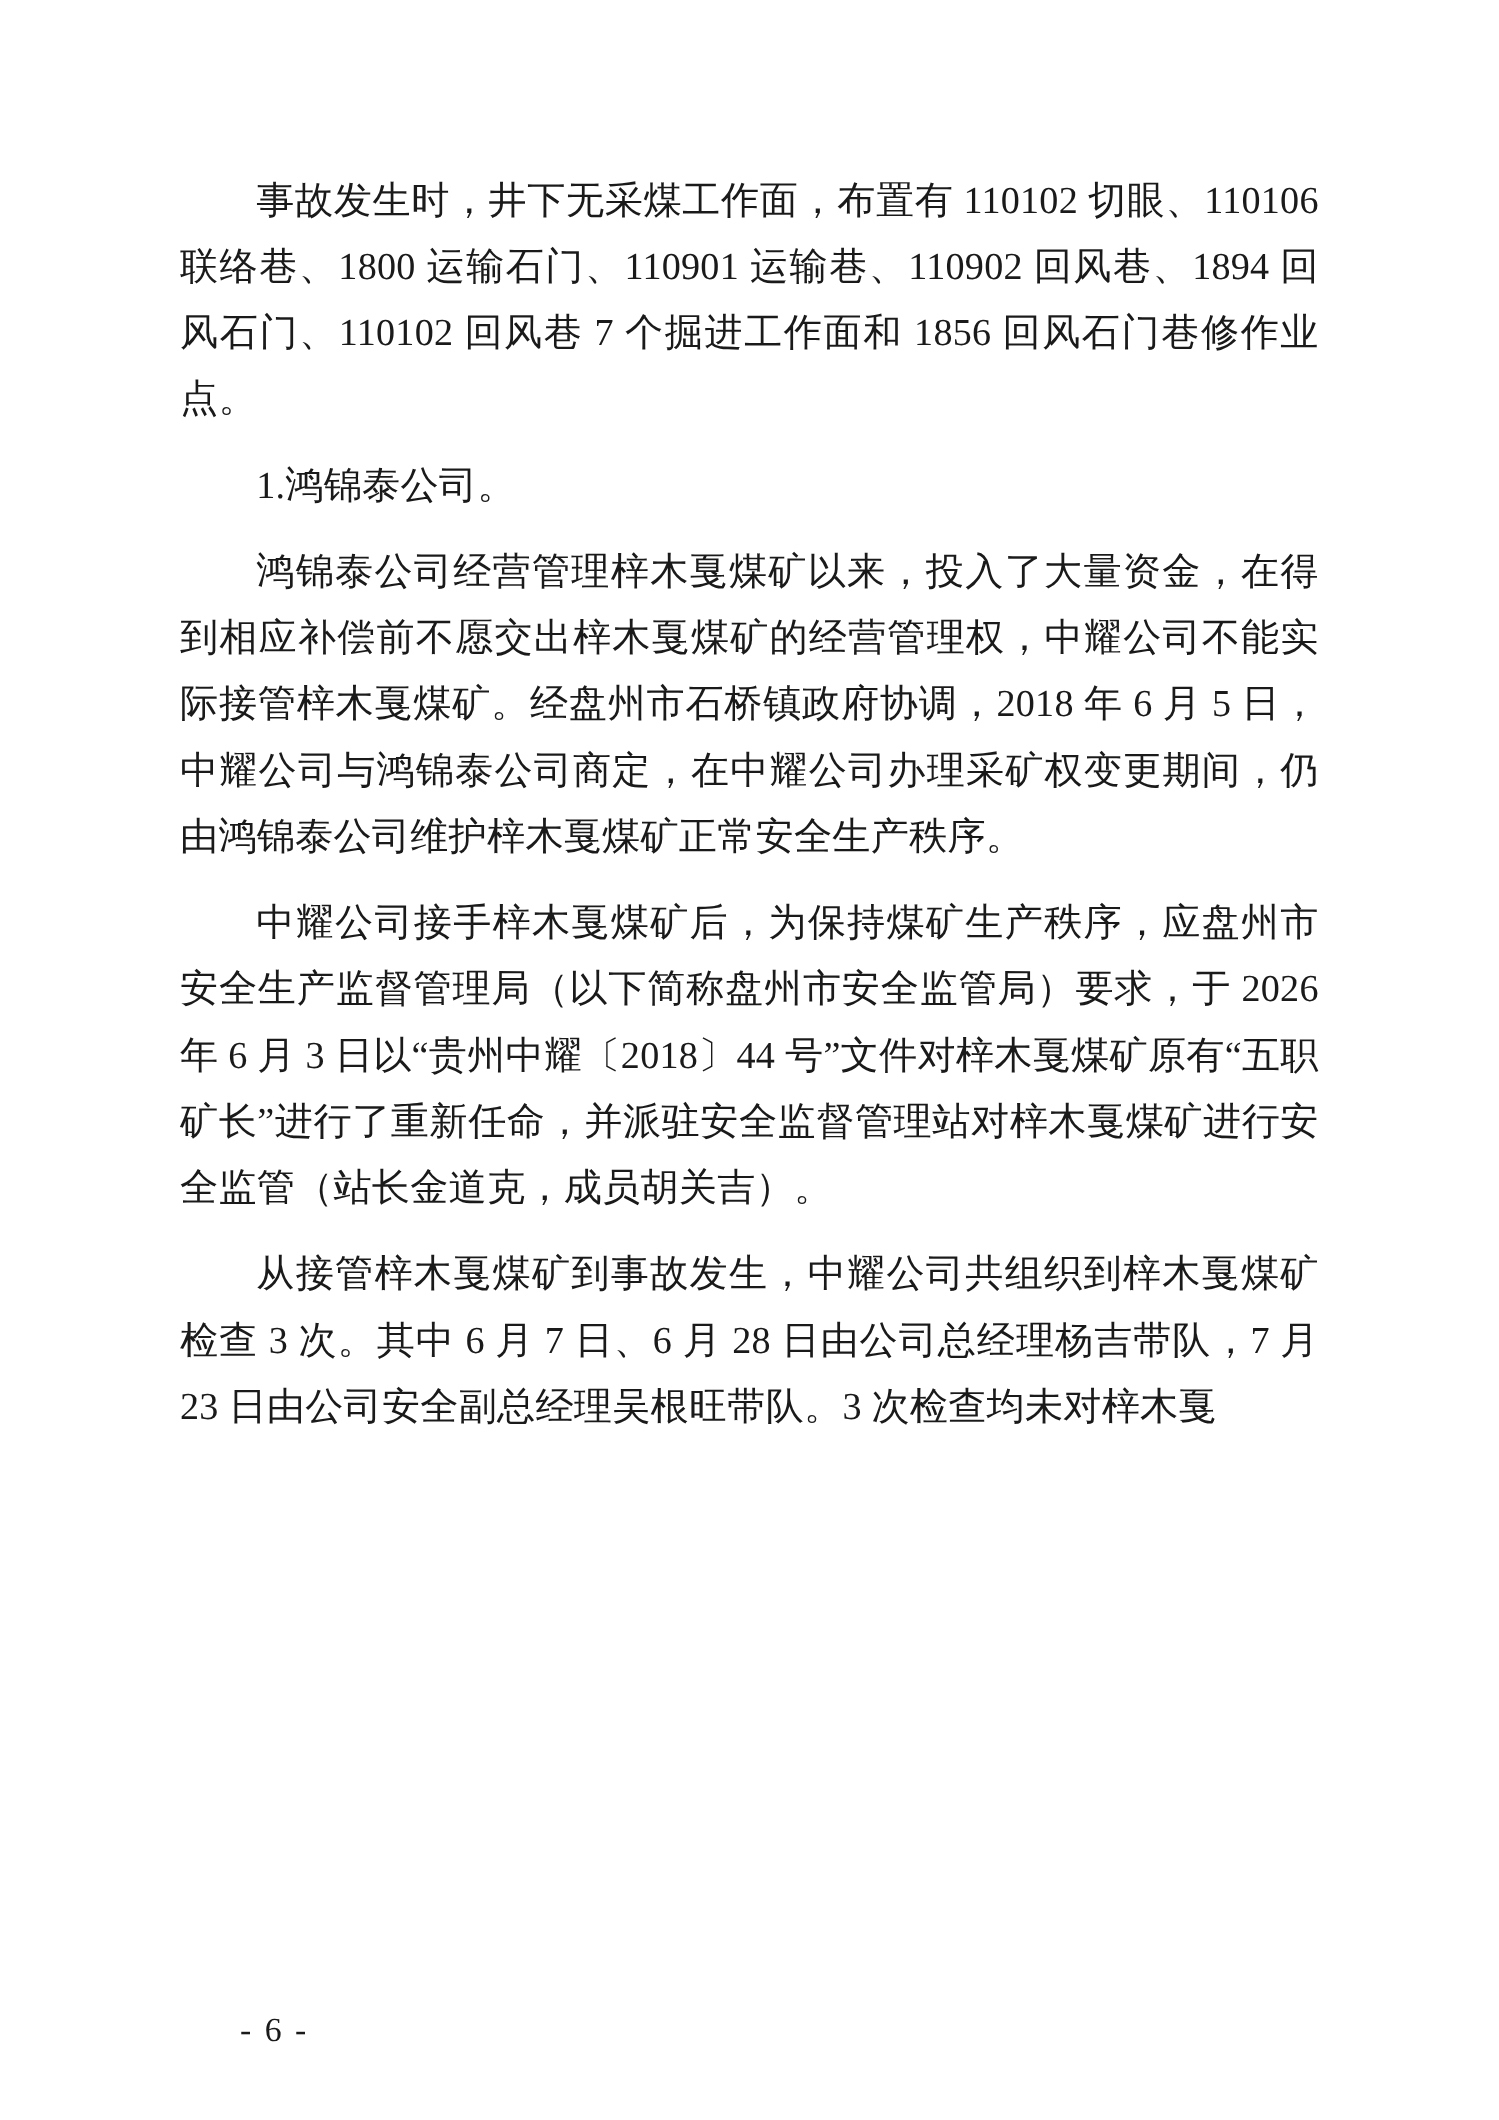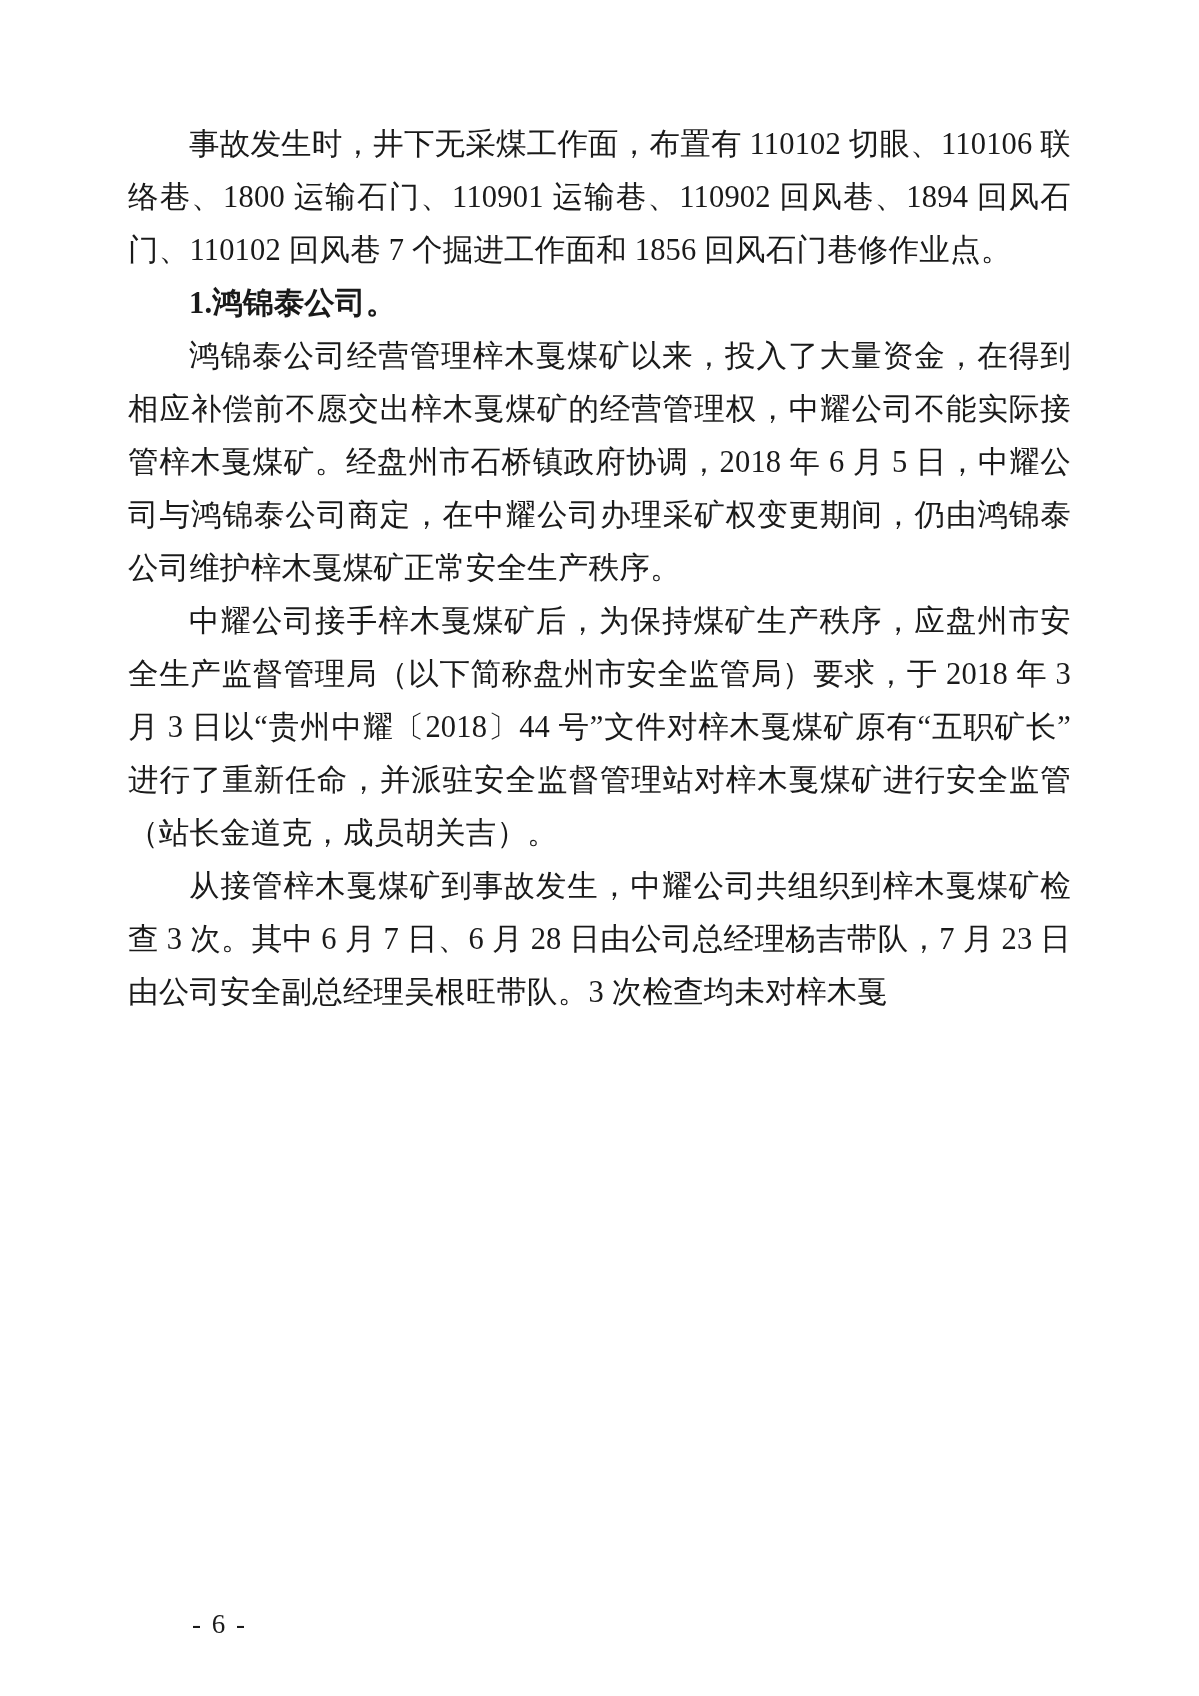--- a/index.html
+++ b/index.html
@@ -24,27 +24,27 @@
     padding: 118px 128px 0 128px;
   }
   .body-text {
     font-size: 30.5px;
     line-height: 53px;
     text-align: justify;
     text-justify: inter-ideograph;
     letter-spacing: 0.2px;
   }
   p {
-    margin: 0;
+    margin: 16px;
   }
   .indent {
     text-indent: 2em;
   }
   .bold {
-    font-weight: bold;
+    font-weight: normal;
   }
   .footer {
     position: absolute;
     left: 0;
     bottom: 56px;
     width: 1199px;
     text-align: center;
     font-size: 27px;
     font-family: "Liberation Serif", "DejaVu Serif", serif;
     color: #1a1a1a;
@@ -56,20 +56,20 @@
   }
 </style>
 </head>
 <body>
 
 <div class="page">
   <div class="body-text">
     <p class="indent">事故发生时，井下无采煤工作面，布置有 110102 切眼、110106 联络巷、1800 运输石门、110901 运输巷、110902 回风巷、1894 回风石门、110102 回风巷 7 个掘进工作面和 1856 回风石门巷修作业点。</p>
     <p class="indent bold">1.鸿锦泰公司。</p>
     <p class="indent">鸿锦泰公司经营管理梓木戛煤矿以来，投入了大量资金，在得到相应补偿前不愿交出梓木戛煤矿的经营管理权，中耀公司不能实际接管梓木戛煤矿。经盘州市石桥镇政府协调，2018 年 6 月 5 日，中耀公司与鸿锦泰公司商定，在中耀公司办理采矿权变更期间，仍由鸿锦泰公司维护梓木戛煤矿正常安全生产秩序。</p>
-    <p class="indent">中耀公司接手梓木戛煤矿后，为保持煤矿生产秩序，应盘州市安全生产监督管理局（以下简称盘州市安全监管局）要求，于 2018 年 3 月 3 日以“贵州中耀〔2018〕44 号”文件对梓木戛煤矿原有“五职矿长”进行了重新任命，并派驻安全监督管理站对梓木戛煤矿进行安全监管（站长金道克，成员胡关吉）。</p>
+    <p class="indent">中耀公司接手梓木戛煤矿后，为保持煤矿生产秩序，应盘州市安全生产监督管理局（以下简称盘州市安全监管局）要求，于 2026 年 6 月 3 日以“贵州中耀〔2018〕44 号”文件对梓木戛煤矿原有“五职矿长”进行了重新任命，并派驻安全监督管理站对梓木戛煤矿进行安全监管（站长金道克，成员胡关吉）。</p>
     <p class="indent">从接管梓木戛煤矿到事故发生，中耀公司共组织到梓木戛煤矿检查 3 次。其中 6 月 7 日、6 月 28 日由公司总经理杨吉带队，7 月 23 日由公司安全副总经理吴根旺带队。3 次检查均未对梓木戛</p>
   </div>
 </div>
 
 <div class="footer">
   <span class="footer-inner">- 6 -</span>
 </div>
 
 </body></html>

